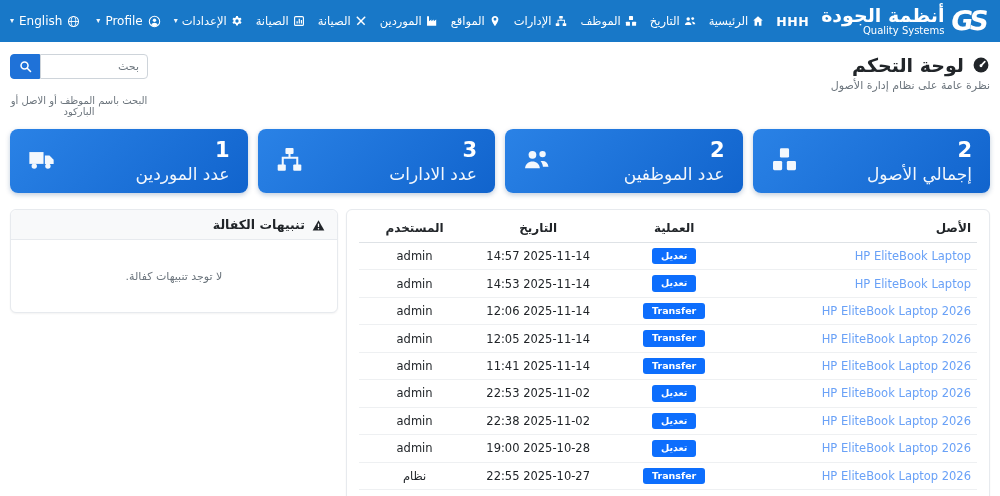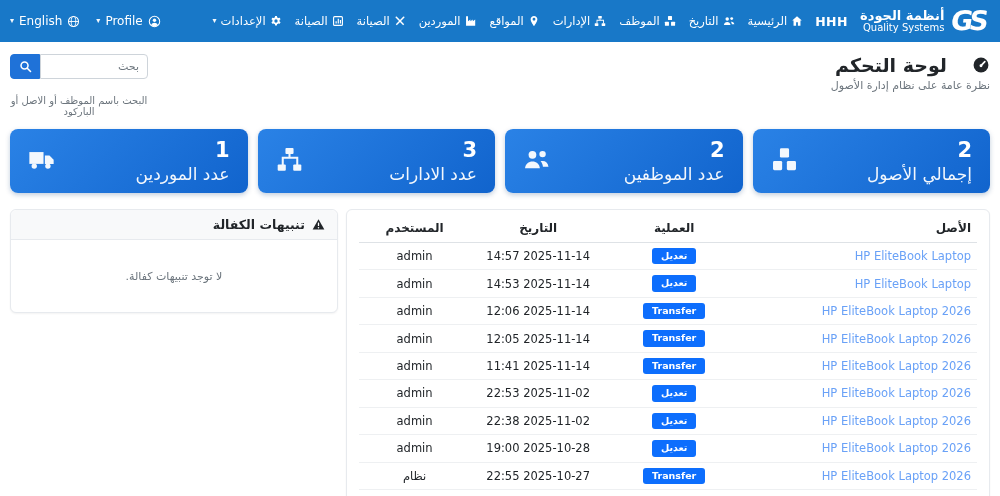--- a/index.html
+++ b/index.html
@@ -6,52 +6,52 @@
   html,body{width:1000px;height:496px;overflow:hidden}
   body{font-family:"DejaVu Sans",sans-serif;background:#fff;color:#212529;font-size:12px;direction:rtl}
   a{text-decoration:none;color:inherit;cursor:pointer}
   .icon{display:inline-flex;align-items:center;justify-content:center;line-height:0}
 
   
   .navbar{display:flex;align-items:center;background:#1878c8;height:42px;padding:0 10px;gap:12px;color:#fff}
   .brand{display:flex;align-items:center;gap:5px;cursor:pointer}
   .brand-mark{font-size:27px;font-weight:bold;letter-spacing:-4px;transform:skewX(-8deg);padding:0 5px 2px 2px;line-height:1}
   .brand-text{display:flex;flex-direction:column;line-height:1.08;text-align:right}
-  .brand-ar{font-weight:bold;font-size:13px}
+  .brand-ar{font-weight:bold;font-size:19px}
   .brand-en{font-size:10px}
   .nav-user{font-weight:bold;font-size:12.5px;letter-spacing:.5px}
   .nav-items{display:flex;align-items:center;gap:13px;font-size:11.5px;white-space:nowrap}
   .nav-link{display:flex;align-items:center;gap:4px;color:#fff}
   .caret{font-size:8px;line-height:1;opacity:.95}
   .nav-left{margin-right:auto;display:flex;align-items:center;gap:16px;font-size:12px}
   .nav-drop{display:flex;align-items:center;gap:5px;color:#fff}
 
   
   .page-head{display:flex;align-items:flex-start;padding:12px 10px 4px}
-  .title-row{display:flex;align-items:center;gap:25px;font-size:19px;font-weight:bold;color:#212529}
+  .title-row{display:flex;align-items:center;gap:8px;font-size:19px;font-weight:bold;color:#212529}
   .subtitle{font-size:11px;color:#6c757d;margin-top:3px;text-align:right}
   .search-wrap{margin-right:auto;width:138px}
   .search-group{display:flex;width:138px;height:25px}
   .search-input{flex:1;min-width:0;border:1px solid #ced4da;border-radius:0 4px 4px 0;padding:0 8px;font-size:11px;font-family:inherit;color:#212529;outline:none}
   .search-input::placeholder{color:#6c757d}
   .search-btn{width:30px;background:#1f72d8;border:1px solid #1f72d8;color:#fff;border-radius:4px 0 0 4px;display:flex;align-items:center;justify-content:center;cursor:pointer}
   .search-hint{font-size:10px;color:#6c757d;margin-top:16px;text-align:center}
 
   
   .stats{display:flex;gap:10px;padding:8px 10px 10px}
   .stat-card{flex:1;height:64px;border-radius:8px;background:linear-gradient(135deg,#2a82e6,#1164cd);color:#fff;display:flex;align-items:center;justify-content:space-between;padding:8px 18px;box-shadow:0 2px 5px rgba(13,60,120,.25)}
   .stat-text{text-align:right;line-height:1.25}
   .stat-value{font-size:21px;font-weight:bold}
   .stat-label{font-size:17px;opacity:.95}
   .stat-icon{opacity:.95}
 
   
   .panels{display:flex;gap:8px;padding:6px 10px 10px;align-items:flex-start}
   .card{background:#fff;border:1px solid #e7eaee;border-radius:6px;box-shadow:0 1px 2px rgba(0,0,0,.05)}
-  .card-head{display:flex;align-items:center;gap:7px;background:#f8f9fa;border-bottom:1px solid #e7eaee;padding:7px 12px;font-size:12.5px;font-weight:bold;border-radius:6px 6px 0 0;color:#212529}
+  .card-head{display:flex;align-items:flex-end;gap:7px;background:#f8f9fa;border-bottom:1px solid #e7eaee;padding:7px 12px;font-size:12.5px;font-weight:bold;border-radius:6px 6px 0 0;color:#212529}
   .activity{flex:1.97}
   .warranty{flex:1}
   .warranty-body{height:72px;display:flex;align-items:center;justify-content:center;font-size:11px;color:#6c757d;padding:10px}
   .activity-body{padding:4px 12px 12px}
   table{width:100%;border-collapse:collapse;font-size:11.5px}
   th{font-weight:bold;font-size:12px;padding:7px 6px;border-bottom:1px solid #dee2e6;text-align:center}
   th.col-asset{text-align:right}
   td{padding:5px 6px;border-bottom:1px solid #eef0f2;text-align:center;color:#212529}
   td.cell-asset{text-align:right}
   .asset-link{color:#69a1f7}

